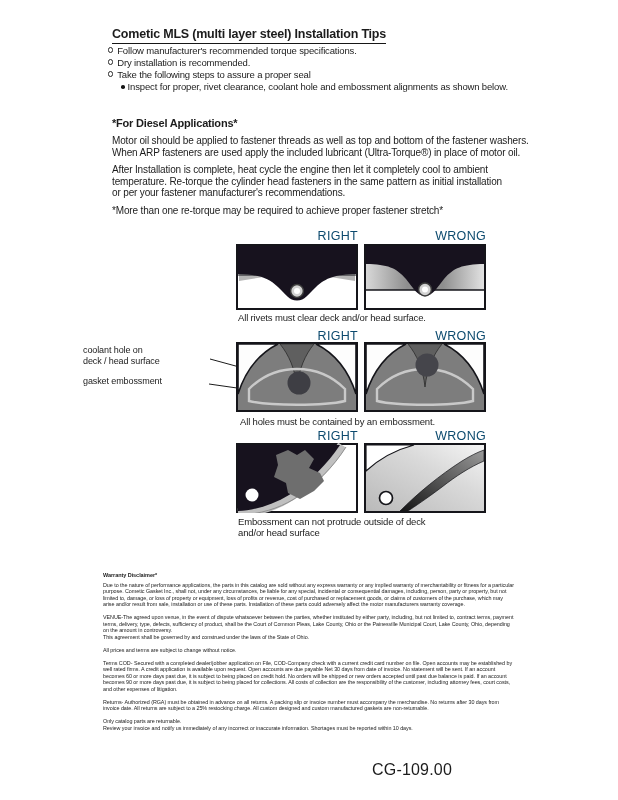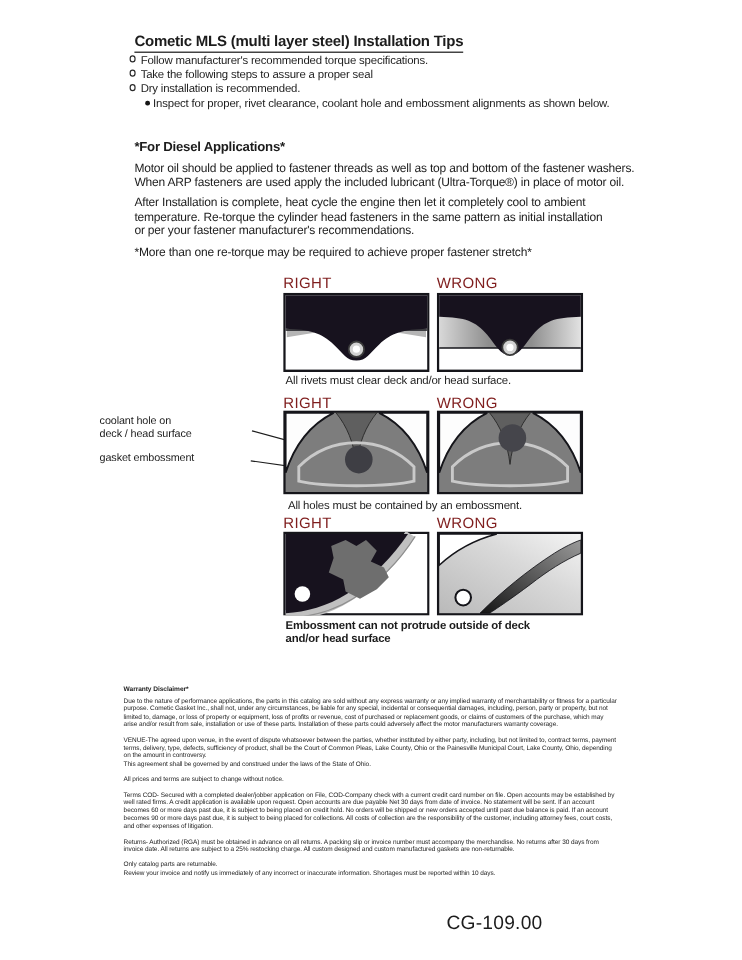--- a/index.html
+++ b/index.html
@@ -17,42 +17,42 @@
   }
   .tips { position:absolute; left:108px; top:45px; margin:0; padding:0; list-style:none; }
   .tips li { line-height:12px; font-size:9.5px; letter-spacing:-0.15px; }
   .tips li.sub { margin-left:13px; }
   .m1 { display:inline-block; width:3.2px; height:3.2px; border:1px solid #2a2a2a; border-radius:50%; margin-right:4px; vertical-align:1.5px; }
   .m2 { display:inline-block; width:3.6px; height:3.6px; background:#161616; border-radius:50%; margin-right:3px; vertical-align:1.5px; }
 
   .diesel-h { position:absolute; left:112px; top:117px; margin:0; font-size:11px; font-weight:bold; letter-spacing:-0.2px; }
   .para { position:absolute; left:112px; margin:0; font-size:10px; line-height:11.7px; letter-spacing:-0.15px; }
 
-  .flabel { position:absolute; width:122px; text-align:left; font-size:12.5px; letter-spacing:0.3px; color:#7f1d1d; }
+  .flabel { position:absolute; width:122px; text-align:right; font-size:12.5px; letter-spacing:0.3px; color:#0c4a6e; }
   .fbox { position:absolute; display:block; }
   .fcap { position:absolute; font-size:9.5px; line-height:11px; letter-spacing:-0.15px; }
   .callout { position:absolute; left:83px; width:112px; font-size:9px; line-height:10.8px; letter-spacing:-0.1px; }
 
   .legal { position:absolute; left:103px; top:572px; width:412px; }
   .legal-h { font-size:5.5px; font-weight:bold; margin:0 0 4px 0; letter-spacing:-0.05px; }
   .lp { margin:0 0 6.8px 0; font-size:5.4px; line-height:6.4px; letter-spacing:-0.05px; }
 
   .footer-code { position:absolute; left:372px; top:761px; font-size:16px; letter-spacing:0.2px; }
 </style>
 </head>
 <body>
 
 <div class="page">
 
   <h1 class="title">Cometic MLS (multi layer steel) Installation Tips</h1>
 
   <ul class="tips">
     <li><span class="m1"></span><span>Follow manufacturer's recommended torque specifications.</span></li>
+    <li><span class="m1"></span><span>Dry installation is recommended.</span></li>
     <li><span class="m1"></span><span>Take the following steps to assure a proper seal</span></li>
-    <li><span class="m1"></span><span>Dry installation is recommended.</span></li>
     <li class="sub"><span class="m2"></span><span>Inspect for proper, rivet clearance, coolant hole and embossment alignments as shown below.</span></li>
   </ul>
 
   <h2 class="diesel-h">*For Diesel Applications*</h2>
   <p class="para pre" style="top:135px;">Motor oil should be applied to fastener threads as well as top and bottom of the fastener washers.
 When ARP fasteners are used apply the included lubricant (Ultra-Torque®) in place of motor oil.</p>
   <p class="para pre" style="top:164px;">After Installation is complete, heat cycle the engine then let it completely cool to ambient
 temperature. Re-torque the cylinder head fasteners in the same pattern as initial installation
 or per your fastener manufacturer's recommendations.</p>
   <p class="para" style="top:205px;">*More than one re-torque may be required to achieve proper fastener stretch*</p>
@@ -149,21 +149,21 @@
           <stop offset="0" stop-color="#141414"></stop>
             <stop offset="1" stop-color="#9a9a9a"></stop>
         </linearGradient>
       </defs>
       <rect x="1" y="1" width="120" height="68" fill="url(#g3)" stroke="#15151a" stroke-width="2"></rect>
       <path d="M2,2 L50,2 C31,7 15,16 2,28 Z" fill="#ffffff" stroke="#15151a" stroke-width="1.2"></path>
       <path d="M36,68 C54,50 76,32 98,18 C106,13 114,9 120,7 L120,18 C106,24 92,33 78,44 C62,56 50,64 44,68 Z" fill="url(#g4)" stroke="#15151a" stroke-width="0.7"></path>
       <circle cx="22" cy="55" r="6.5" fill="#ffffff" stroke="#15151a" stroke-width="1.7"></circle>
     </svg>
 
-    <div class="fcap pre" style="left:238px; top:516px;font-weight:bold;">Embossment can not protrude outside of deck
+    <div class="fcap pre" style="left:238px; top:516px;">Embossment can not protrude outside of deck
 and/or head surface</div>
   </div>
 
   <div class="legal">
     <div class="legal-h">Warranty Disclaimer*</div>
     <p class="lp">Due to the nature of performance applications, the parts in this catalog are sold without any express warranty or any implied warranty of merchantability or fitness for a particular purpose.  Cometic Gasket Inc., shall not, under any circumstances, be liable for any special, incidental or consequential damages, including, person, party or property, but not limited to, damage, or loss of property or equipment, loss of profits or revenue, cost of purchased or replacement goods, or claims of customers of the purchase, which may arise and/or result from sale, installation or use of these parts.  Installation of these parts could adversely affect the motor manufacturers warranty coverage.</p>
     <p class="lp pre">VENUE-The agreed upon venue, in the event of dispute whatsoever between the parties, whether instituted by either party, including, but not limited to, contract terms, payment terms, delivery, type, defects, sufficiency of product, shall be the Court of Common Pleas, Lake County, Ohio or the Painesville Municipal Court, Lake County, Ohio, depending on the amount in controversy.
 This agreement shall be governed by and construed under the laws of the State of Ohio.</p>
     <p class="lp">All prices and terms are subject to change without notice.</p>
     <p class="lp">Terms COD- Secured with a completed dealer/jobber application on File, COD-Company check with a current credit card number on file.  Open accounts may be established by well rated firms.  A credit application is available upon request.  Open accounts are due payable Net 30 days from date of invoice.  No statement will be sent.  If an account becomes 60 or more days past due, it is subject to being placed on credit hold.  No orders will be shipped or new orders accepted until past due balance is paid.  If an account becomes 90 or more days past due, it is subject to being placed for collections.  All costs of collection are the responsibility of the customer, including attorney fees, court costs, and other expenses of litigation.</p>

